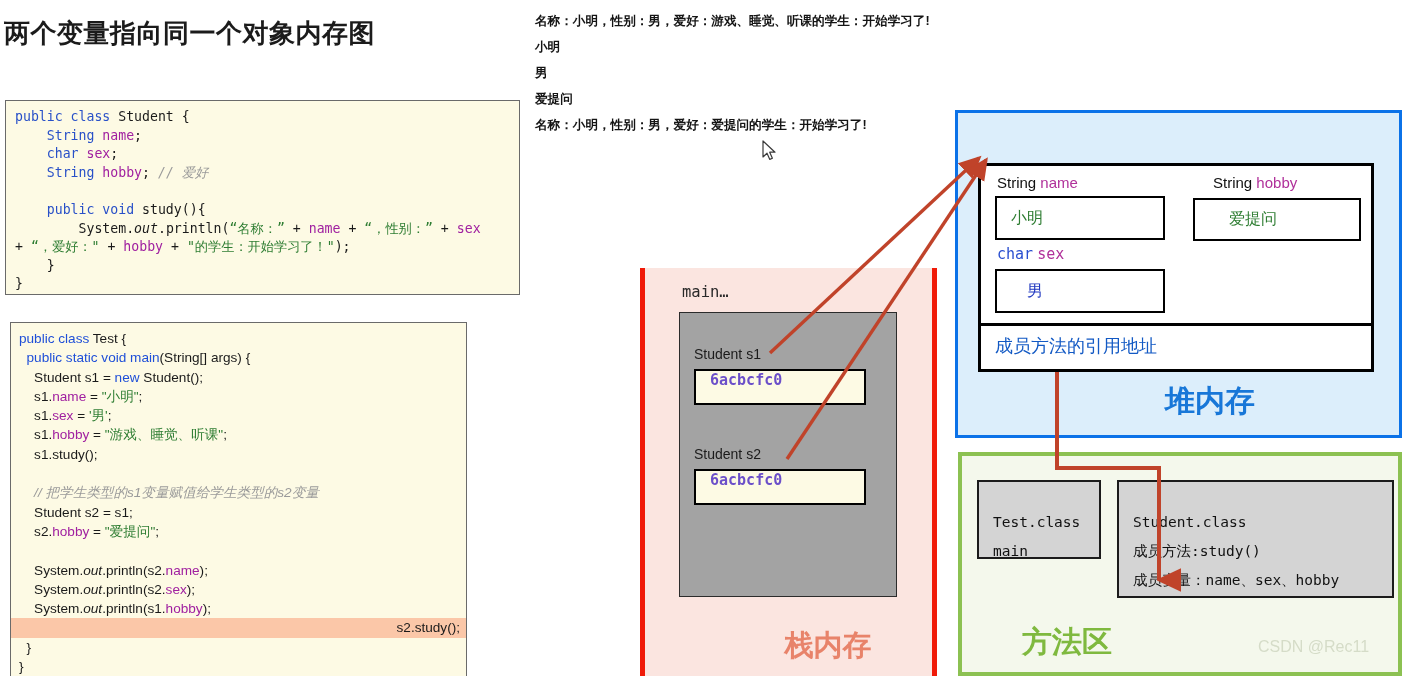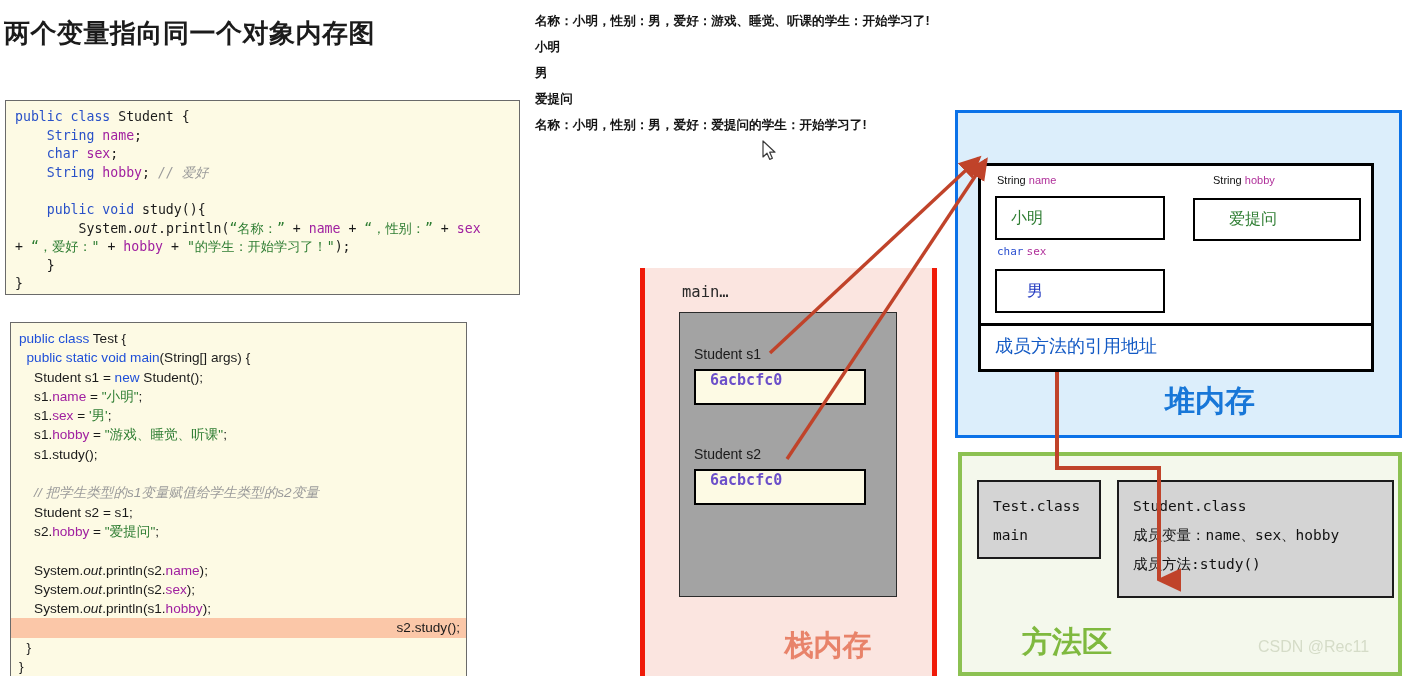--- a/index.html
+++ b/index.html
@@ -90,21 +90,21 @@
   }
   #heap-object{
     left:978px;top:163px;width:396px;height:209px;
     border:3px solid #000;background:#ffffff;box-sizing:border-box;
   }
   #heap-fields{
     position:absolute;left:0;top:0;right:0;height:160px;
     border-bottom:3px solid #000;box-sizing:border-box;
   }
   .fld-label{
-    position:absolute;white-space:nowrap;font-size:11px;
+    position:absolute;white-space:nowrap;font-size:15px;
     font-family:"Liberation Sans","DejaVu Sans",sans-serif;
   }
   .fld-label .t{color:#111;}
   .fld-label .n{color:#b0309a;}
   .fld-label .mono{font-family:"DejaVu Sans Mono","Liberation Mono",monospace;}
   .fld-label .cblue{color:#2a4fd0;}
   .fld-label .cpink{color:#b0309a;}
   .fld-box{
     position:absolute;border:2.5px solid #000;background:#fff;box-sizing:border-box;
     display:flex;align-items:center;
@@ -122,21 +122,21 @@
   #method-region{
     left:958px;top:452px;width:444px;height:224px;
     background:#f4f8ec;border:4px solid #8cc152;box-sizing:border-box;
   }
   #method-label{
     left:1022px;top:622px;width:160px;
     font-size:30px;font-weight:bold;color:#7fb93f;white-space:nowrap;
   }
   .class-box{
     position:absolute;background:#d4d4d4;border:2px solid #1b1b1b;
-    box-sizing:border-box;padding:10px 14px;
+    box-sizing:border-box;padding:26px 14px;
     font-family:"DejaVu Sans Mono","Liberation Mono",monospace;
     font-size:14.5px;color:#111;line-height:29px;
   }
   #box-testclass{left:977px;top:480px;width:124px;height:79px;}
   #box-studentclass{left:1117px;top:480px;width:277px;height:118px;}
   .class-box div{white-space:nowrap;}
 
   #watermark{
     left:1258px;top:638px;font-size:16px;color:#d5dcc8;white-space:nowrap;
     font-family:"Liberation Sans","DejaVu Sans",sans-serif;
@@ -244,22 +244,22 @@
 </div>
 <div class="abs" id="heap-label">堆内存</div>
 
 <div class="abs" id="method-region"></div>
 <div class="abs class-box" id="box-testclass">
   <div>Test.class</div>
   <div>main</div>
 </div>
 <div class="abs class-box" id="box-studentclass">
   <div>Student.class</div>
+  <div>成员方法:study()</div>
   <div>成员变量：name、sex、hobby</div>
-  <div>成员方法:study()</div>
 </div>
 <div class="abs" id="method-label">方法区</div>
 
 <div class="abs" id="watermark">CSDN @Rec11</div>
 
 <svg id="arrows" viewBox="0 0 1406 676">
   <defs>
     <marker id="ah" markerWidth="7" markerHeight="7" refX="5.6" refY="3.1" orient="auto">
       <path d="M0,0 L6.6,3.1 L0,6.2 z" fill="#c0432a"></path>
     </marker>

